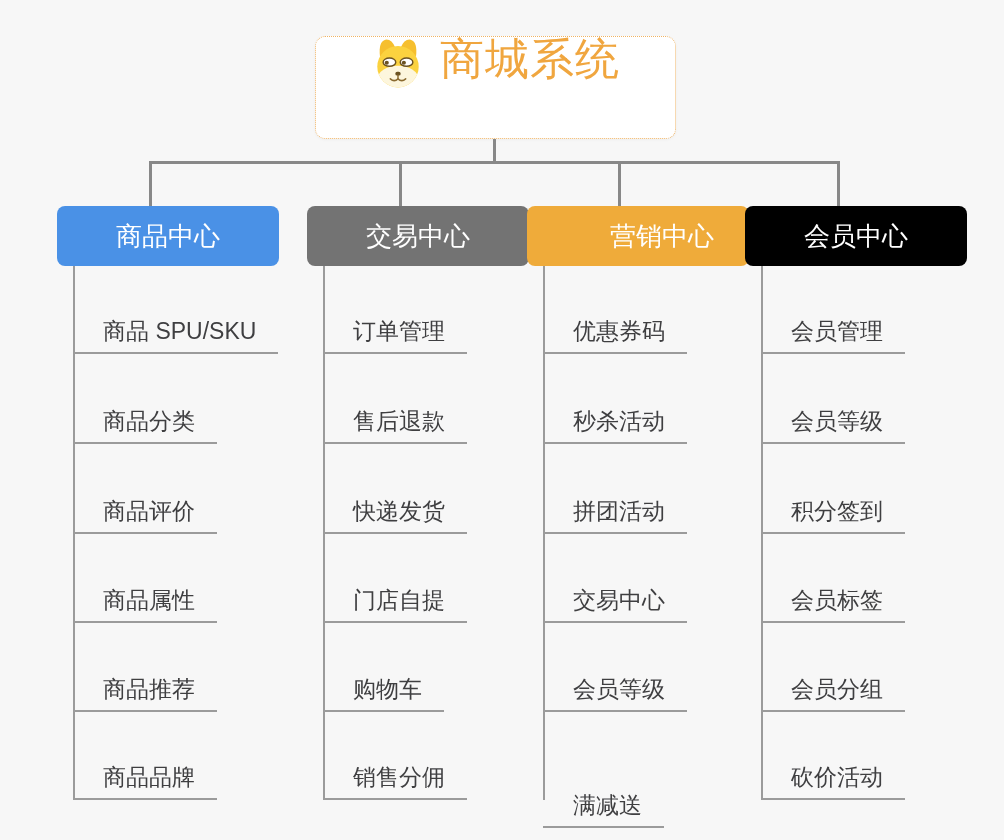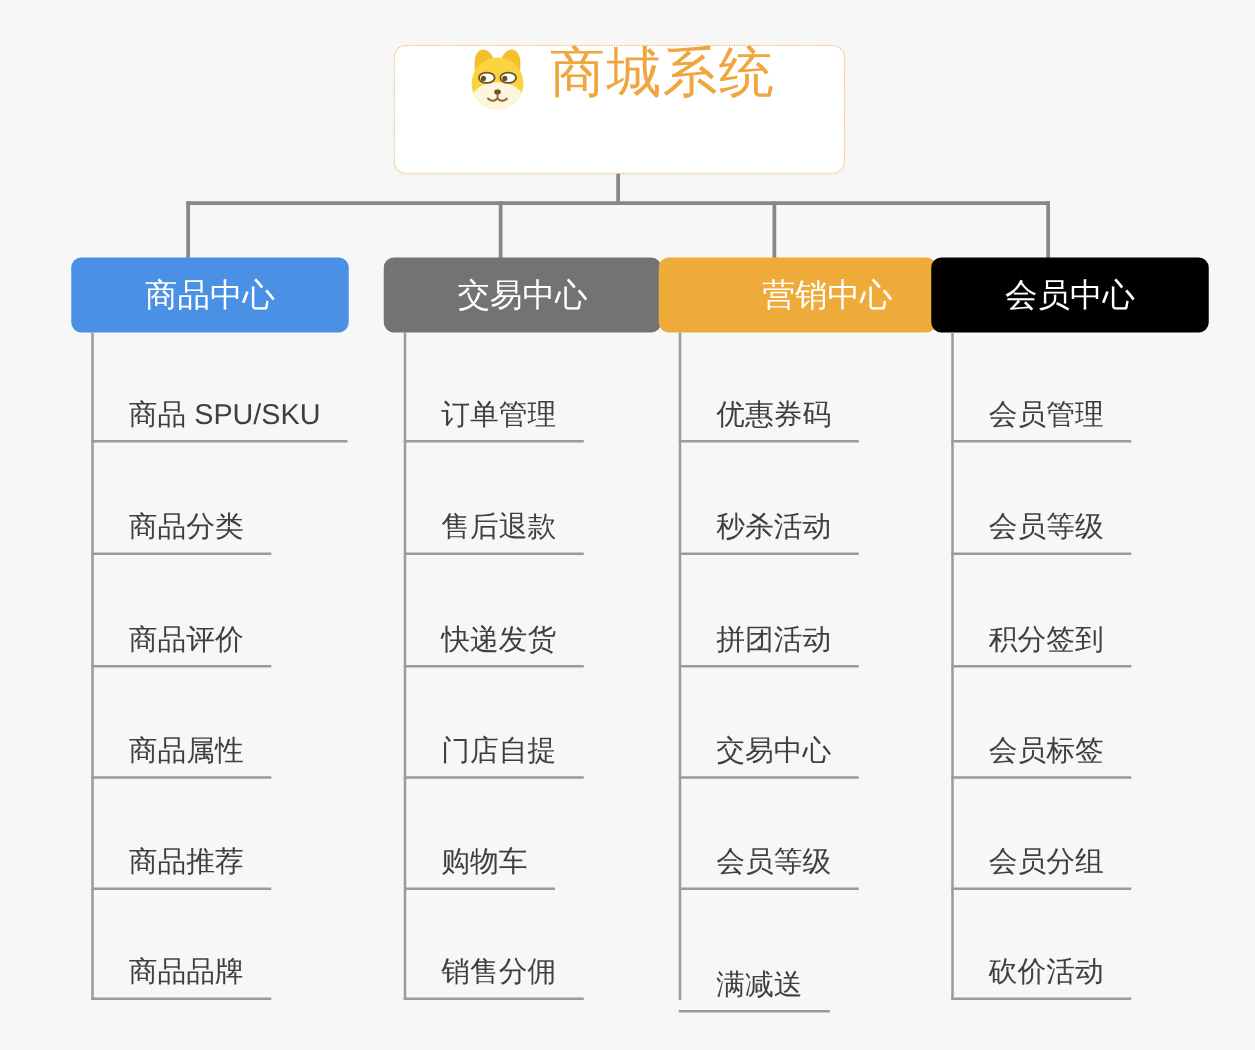--- a/index.html
+++ b/index.html
@@ -113,21 +113,21 @@
   <div class="leaf" style="left:323px;top:672px">购物车</div>
   <div class="leaf" style="left:323px;top:760px">销售分佣</div>
 
   <div class="branch-header" style="left: 527px; background-color: rgb(239, 171, 58); padding-left: 48px;">营销中心</div>
   <div class="trunk" style="left:543px"></div>
   <div class="leaf" style="left:543px;top:314px">优惠券码</div>
   <div class="leaf" style="left:543px;top:404px">秒杀活动</div>
   <div class="leaf" style="left:543px;top:494px">拼团活动</div>
   <div class="leaf" style="left:543px;top:583px">交易中心</div>
   <div class="leaf" style="left:543px;top:672px">会员等级</div>
-  <div class="leaf" style="left:543px;top:770px">满减送</div>
+  <div class="leaf" style="left:543px;top:788px">满减送</div>
 
   <div class="branch-header" style="left: 745px; background-color: #000000;">会员中心</div>
   <div class="trunk" style="left:761px"></div>
   <div class="leaf" style="left:761px;top:314px">会员管理</div>
   <div class="leaf" style="left:761px;top:404px">会员等级</div>
   <div class="leaf" style="left:761px;top:494px">积分签到</div>
   <div class="leaf" style="left:761px;top:583px">会员标签</div>
   <div class="leaf" style="left:761px;top:672px">会员分组</div>
   <div class="leaf" style="left:761px;top:760px">砍价活动</div>
 

